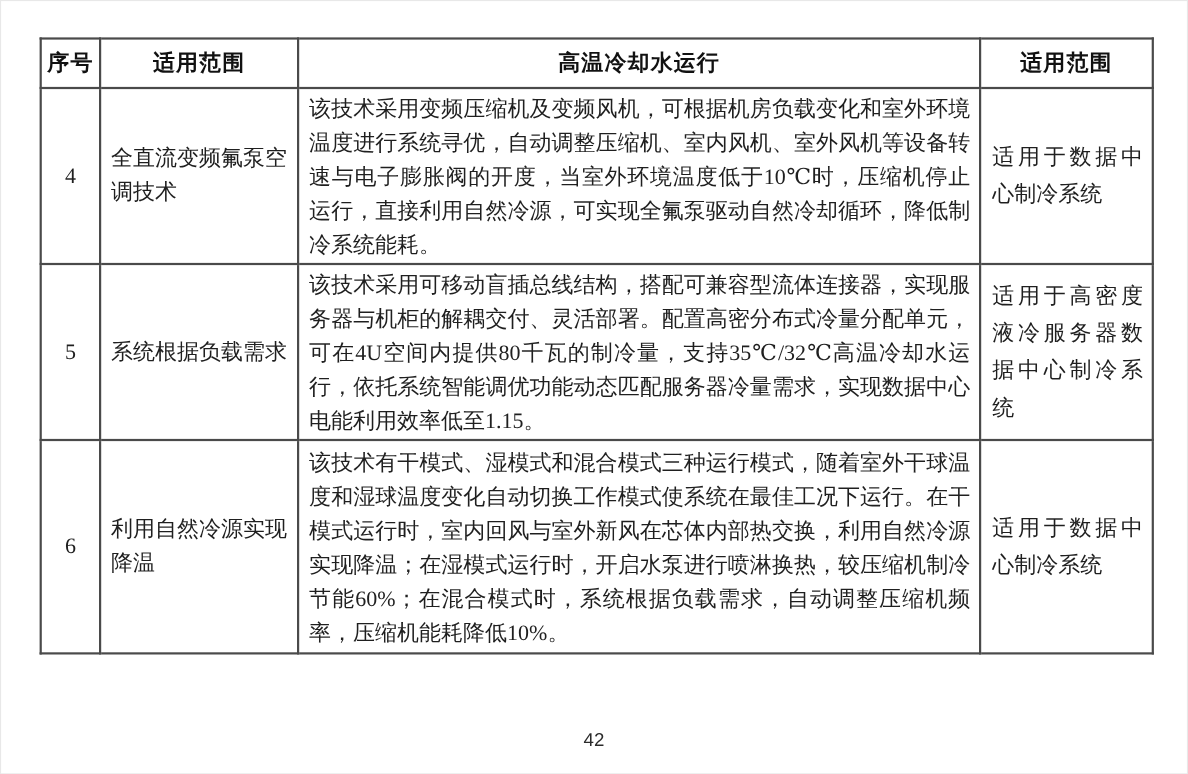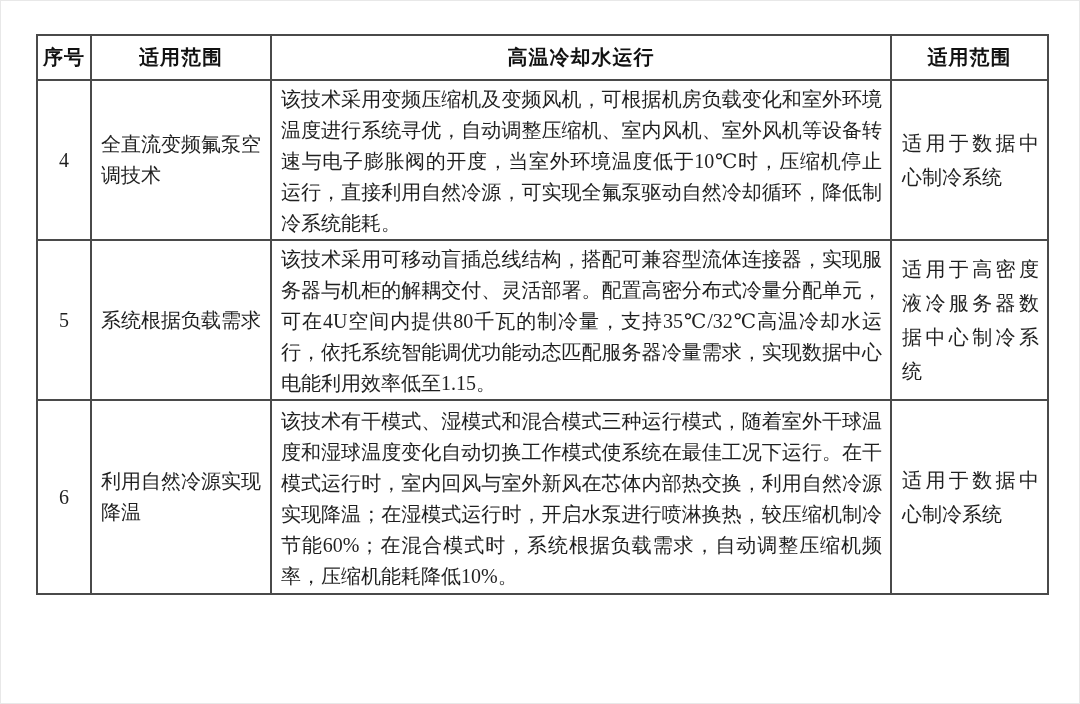--- a/index.html
+++ b/index.html
@@ -117,14 +117,15 @@
       </tr>
       <tr class="r-6">
         <td class="num-cell">6</td>
         <td class="name-cell">利用自然冷源实现降温</td>
         <td class="desc-cell">该技术有干模式、湿模式和混合模式三种运行模式，随着室外干球温度和湿球温度变化自动切换工作模式使系统在最佳工况下运行。在干模式运行时，室内回风与室外新风在芯体内部热交换，利用自然冷源实现降温；在湿模式运行时，开启水泵进行喷淋换热，较压缩机制冷节能60%；在混合模式时，系统根据负载需求，自动调整压缩机频率，压缩机能耗降低10%。</td>
         <td class="scope-cell">适用于数据中心制冷系统</td>
       </tr>
     </tbody>
   </table>
 
+  <div class="page-number">42</div>
 
 </div>
 
 </body></html>

